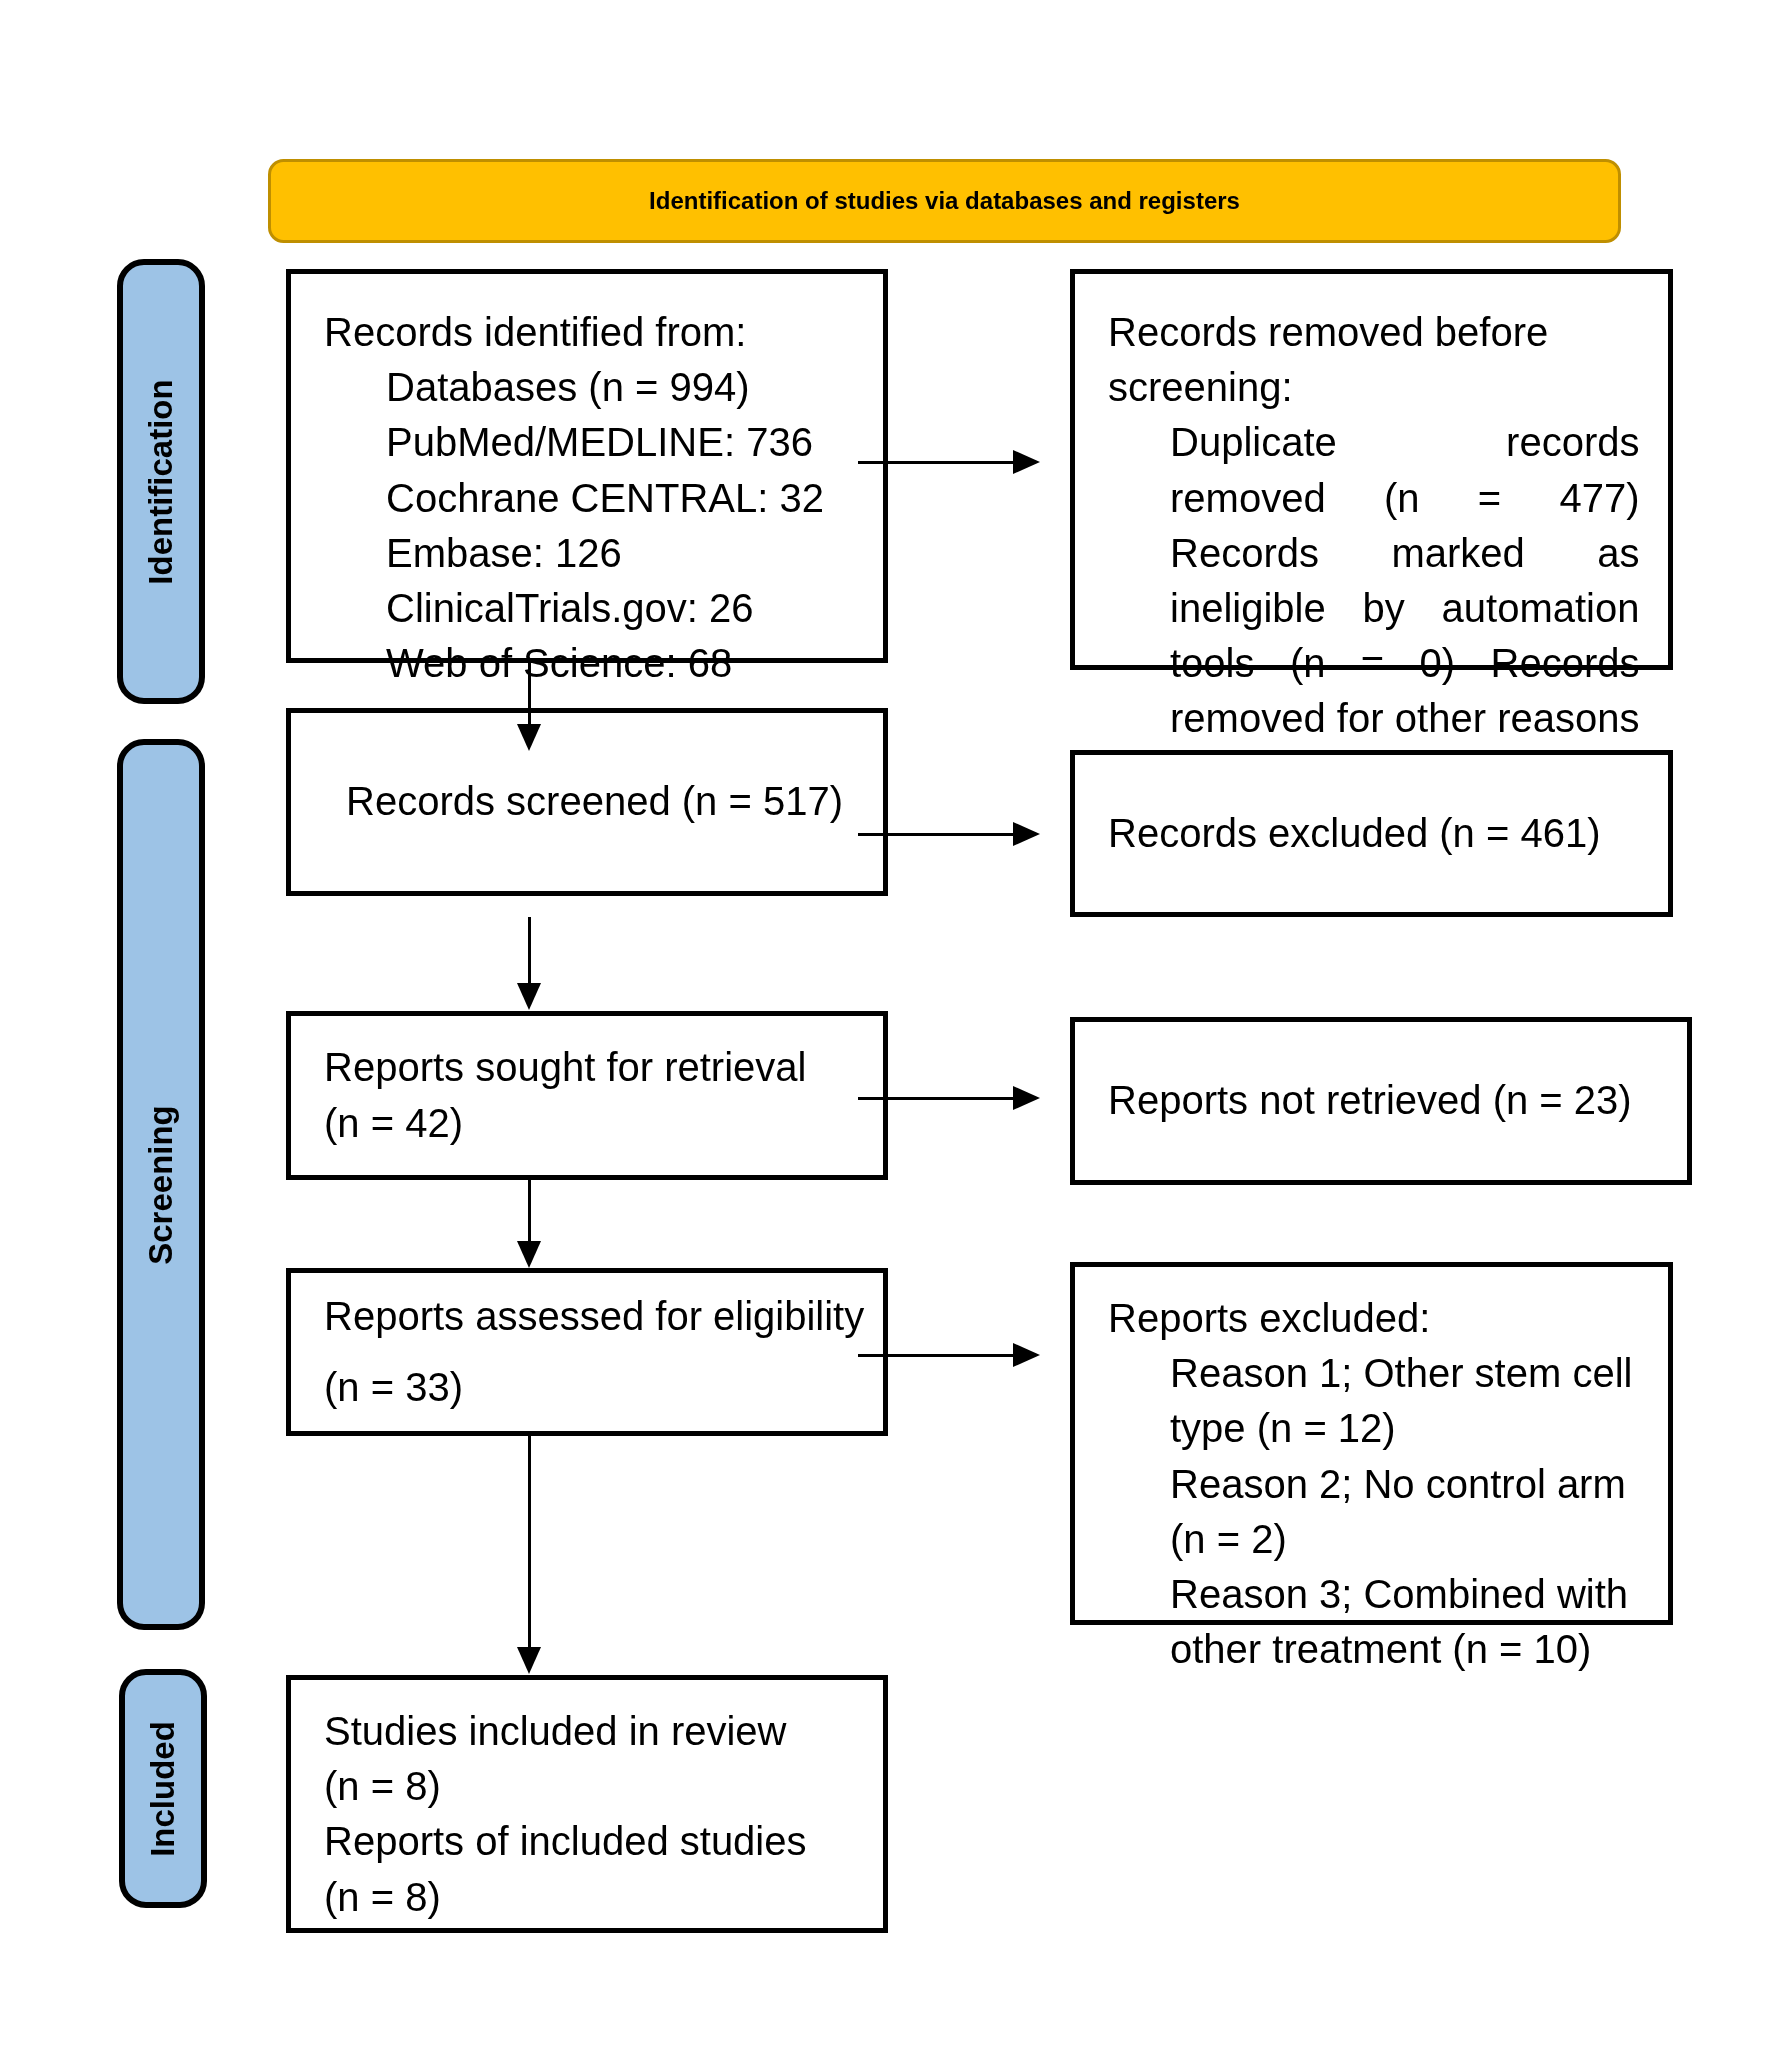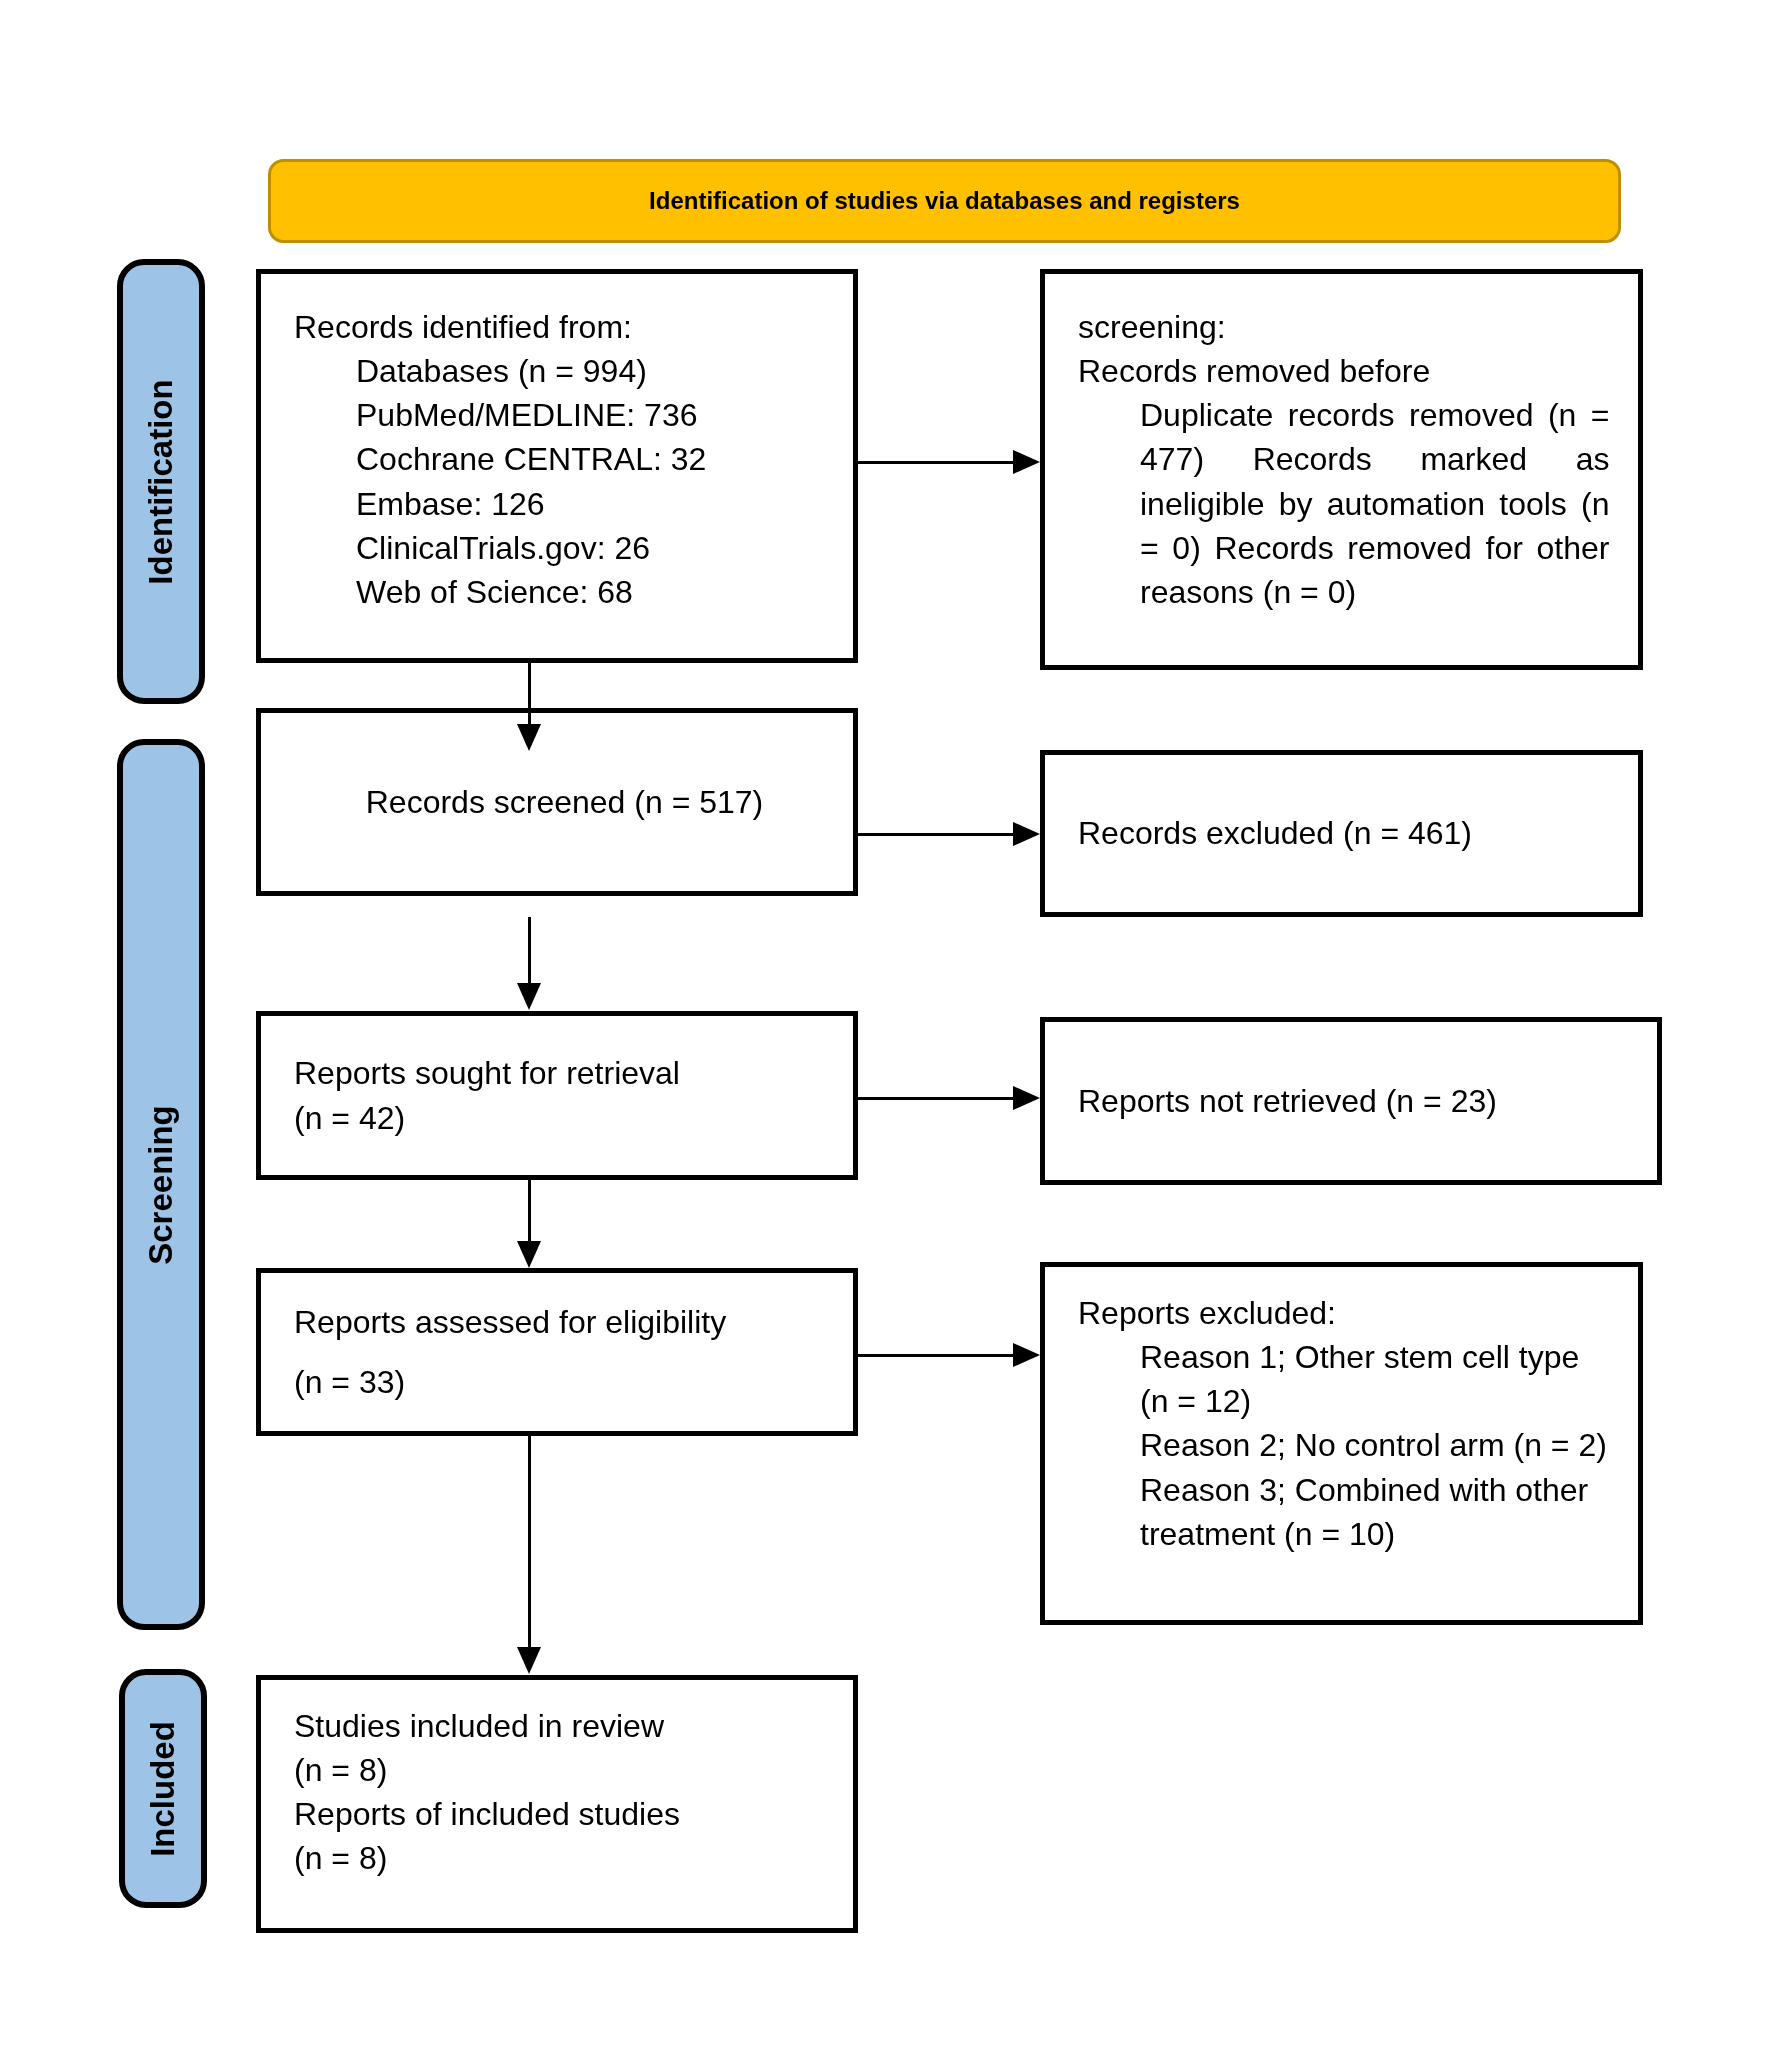--- a/index.html
+++ b/index.html
@@ -29,21 +29,21 @@
   #stage-identification { left:117px; top:259px;  width:88px; height:445px; }
   #stage-screening      { left:117px; top:739px; width:88px; height:891px; }
   #stage-included       { left:119px; top:1669px; width:88px; height:239px; }
   .vtext { transform:rotate(-90deg); white-space:nowrap; font-size:33px; font-weight:700; }
 
   
   .box {
     position:absolute; box-sizing:border-box;
     background:var(--box_fill,#FFFFFF);
     border:5.4px solid #000;
-    font-size:32px; line-height:1.38;
+    font-size:40px; line-height:1.38;margin-left:30px;
   }
   #box-records-identified   { left:256px;  top:269px;  width:602px; height:394px; padding:31px 18px 0 33px; }
   #box-records-removed      { left:1040px; top:269px;  width:603px; height:401px; padding:31px 28.5px 0 33px; }
   #box-records-screened     { left:256px;  top:708px; width:602px; height:188px;align-items:center; }
   #box-records-excluded     { left:1040px; top:750px; width:603px; height:167px; }
   #box-reports-sought       { left:256px;  top:1011px; width:602px; height:169px; }
   #box-reports-not-retrieved{ left:1040px; top:1017px; width:622px; height:168px; }
   #box-reports-assessed     { left:256px;  top:1268px; width:602px; height:168px;gap:15px; }
   #box-reports-excluded     { left:1040px; top:1262px; width:603px; height:363px; padding:24px 27px 0 33px; }
   #box-studies-included     { left:256px;  top:1675px; width:602px; height:258px; padding:24px 18px 0 33px; }
@@ -89,22 +89,22 @@
     <div>Records identified from:</div>
     <div class="indent">Databases (n = 994)</div>
     <div class="indent">PubMed/MEDLINE: 736</div>
     <div class="indent">Cochrane CENTRAL: 32</div>
     <div class="indent">Embase: 126</div>
     <div class="indent">ClinicalTrials.gov: 26</div>
     <div class="indent">Web of Science: 68</div>
   </div>
 
   <div class="box" id="box-records-removed">
+    <div>Records removed before</div>
     <div>screening:</div>
-    <div>Records removed before</div>
     <div class="indent justify">Duplicate records removed (n = 477) Records marked as ineligible by automation tools (n = 0) Records removed for other reasons (n = 0)</div>
   </div>
 
   <div class="box vcenter" id="box-records-screened">
     <div>Records screened (n = 517)</div>
   </div>
   <div class="box vcenter" id="box-records-excluded">
     <div>Records excluded (n = 461)</div>
   </div>
 

